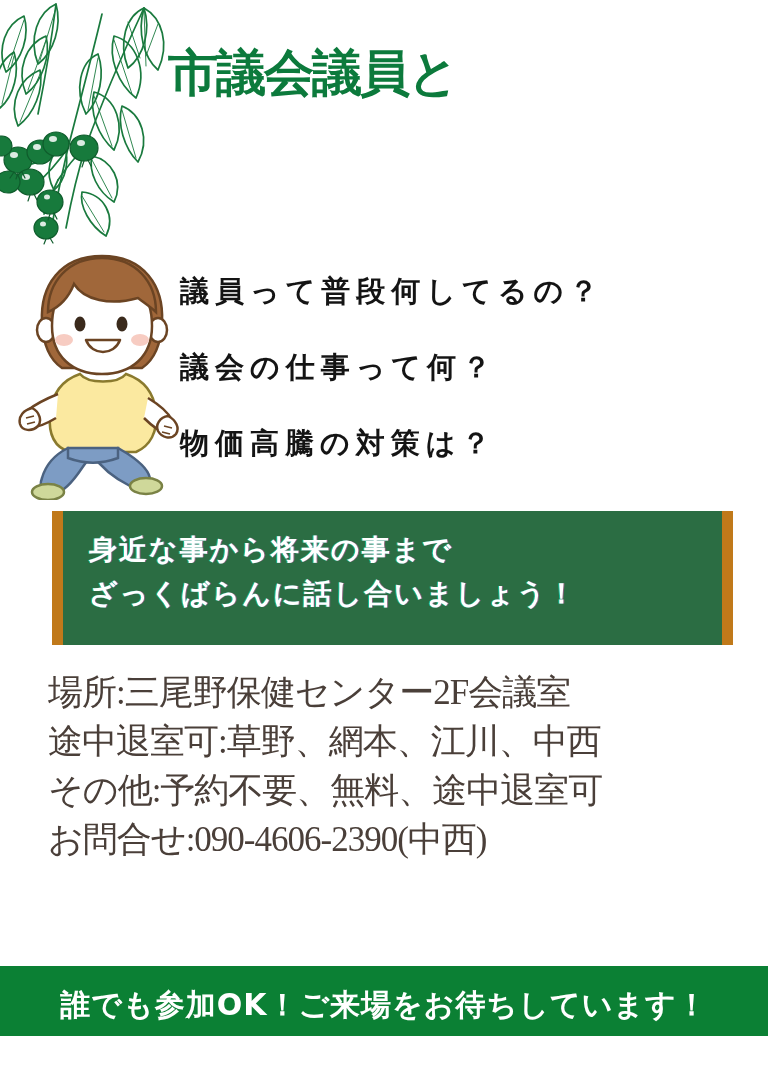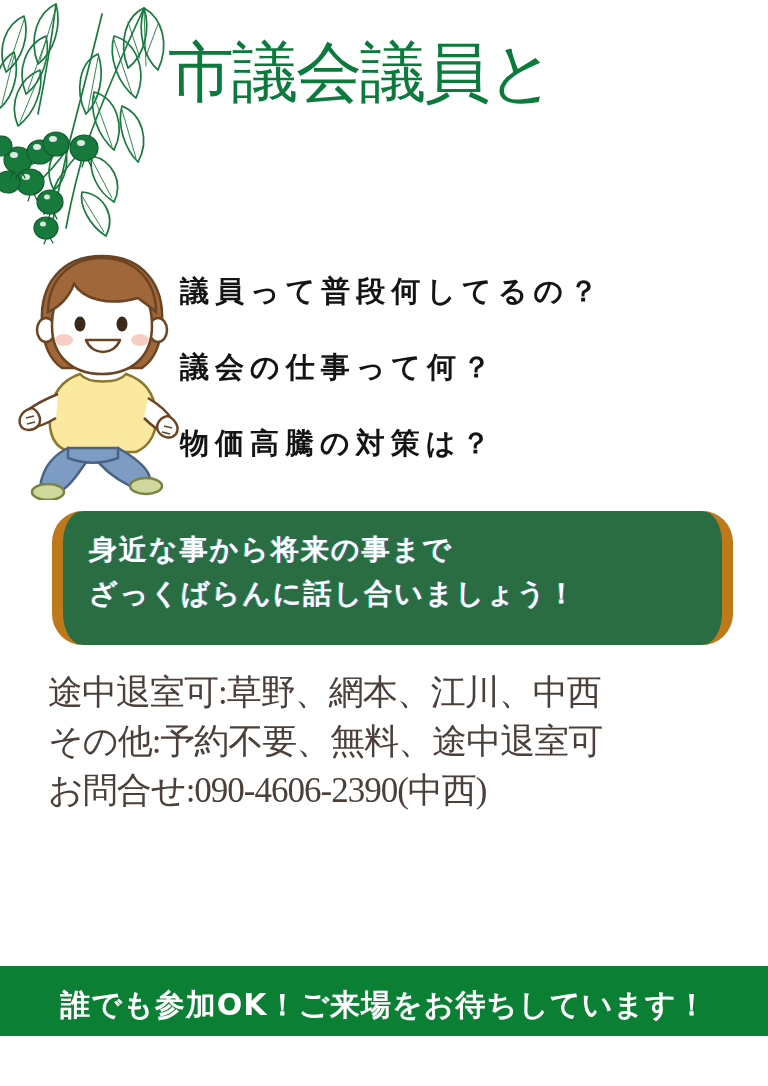--- a/index.html
+++ b/index.html
@@ -33,23 +33,23 @@
     left: 0;
     top: 18px;
     width: 768px;
     height: 230px;
   }
   .title-line1 {
     position: absolute;
     left: 168px;
     top: 12px;
     width: 580px;
-    font-size: 66px;
+    font-size: 50px;
     line-height: 86px;
-    font-weight: 400;
+    font-weight: 700;
     letter-spacing: -2px;
     color: #0c7a3c;
     white-space: nowrap;
     font-family: "DejaVu Sans", "Liberation Sans", sans-serif;
   }
   .title-line2 {
     position: absolute;
     left: 160px;
     top: 120px;
     width: 600px;
@@ -95,21 +95,20 @@
   .banner {
     position: absolute;
     left: 52px;
     top: 511px;
     width: 681px;
     height: 134px;
     background: #2b6d43;
     border-left: 11px solid #c0791a;
     border-right: 11px solid #c0791a;
     box-sizing: border-box;
-    border-radius: 31px;
   }
   .banner-inner {
     position: absolute;
     left: 26px;
     top: 17px;
     right: 10px;
   }
   .banner-line {
     font-size: 28px;
     line-height: 44px;
@@ -284,20 +283,21 @@
 </div>
 
 <div class="banner">
   <div class="banner-inner">
     <div class="banner-line">身近な事から将来の事まで</div>
     <div class="banner-line">ざっくばらんに話し合いましょう！</div>
   </div>
 </div>
 
 <div class="details">
+  <div class="detail-line">場所:三尾野保健センター2F会議室</div>
   <div class="detail-line">途中退室可:草野、網本、江川、中西</div>
   <div class="detail-line">その他:予約不要、無料、途中退室可</div>
   <div class="detail-line">お問合せ:090-4606-2390(中西)</div>
 </div>
 
 <div class="footer-bar">
   <div class="footer-text">誰でも参加OK！ご来場をお待ちしています！</div>
 </div>
 
 </body></html>

